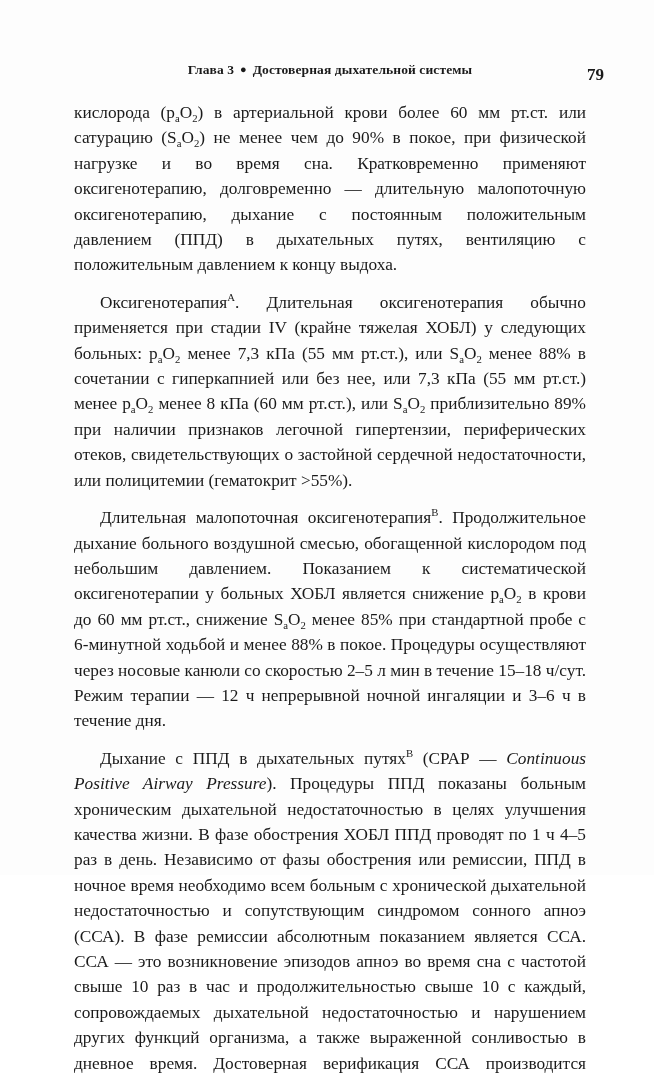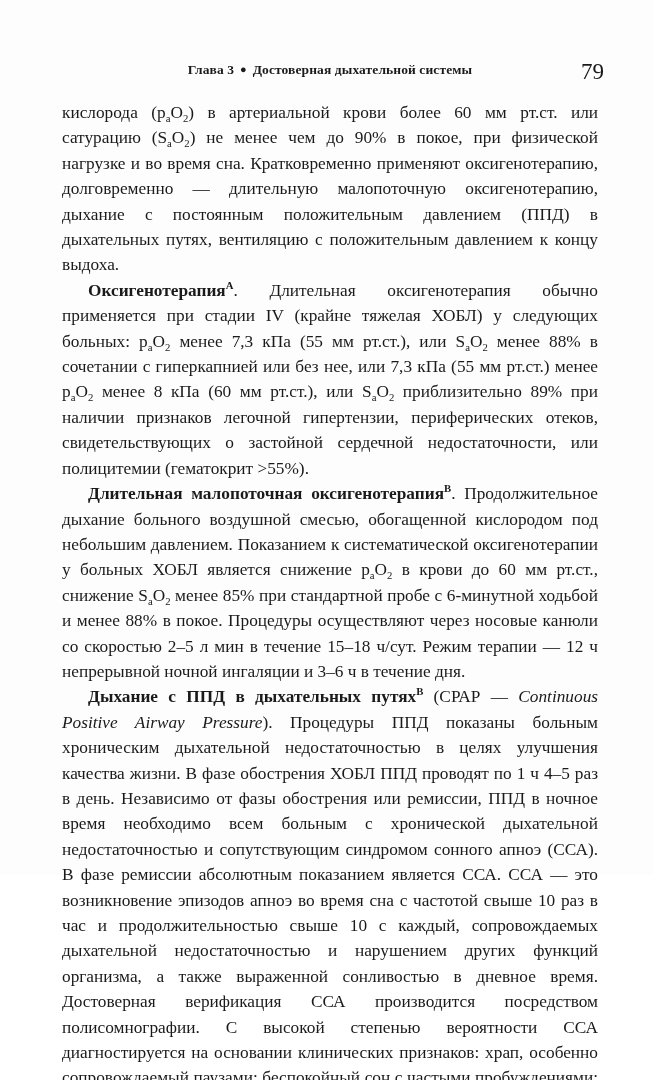--- a/index.html
+++ b/index.html
@@ -43,39 +43,39 @@
   .running-head .rh-bullet {
     font-size: 11px;
     margin: 0 6px;
     position: relative;
     top: -1px;
   }
   .running-head .page-number {
     position: absolute;
     right: -6px;
     bottom: -1px;
-    font-size: 23px;
-    font-weight: 400;
+    font-size: 17px;
+    font-weight: 700;
   }
   .body-text {
     font-size: 17.3px;
     line-height: 25.4px;
     text-align: justify;
     text-justify: inter-word;
     hyphens: manual;
   }
   .body-text p {
-    margin: 0;
+    margin: 12px;
     text-indent: 0;
   }
   .body-text p.indent {
     text-indent: 26px;
   }
   .lead {
-    font-weight: 700;
+    font-weight: 400;
   }
   .it {
     font-style: italic;
   }
   sup {
     font-size: 0.62em;
     vertical-align: super;
     line-height: 0;
   }
   sub {

